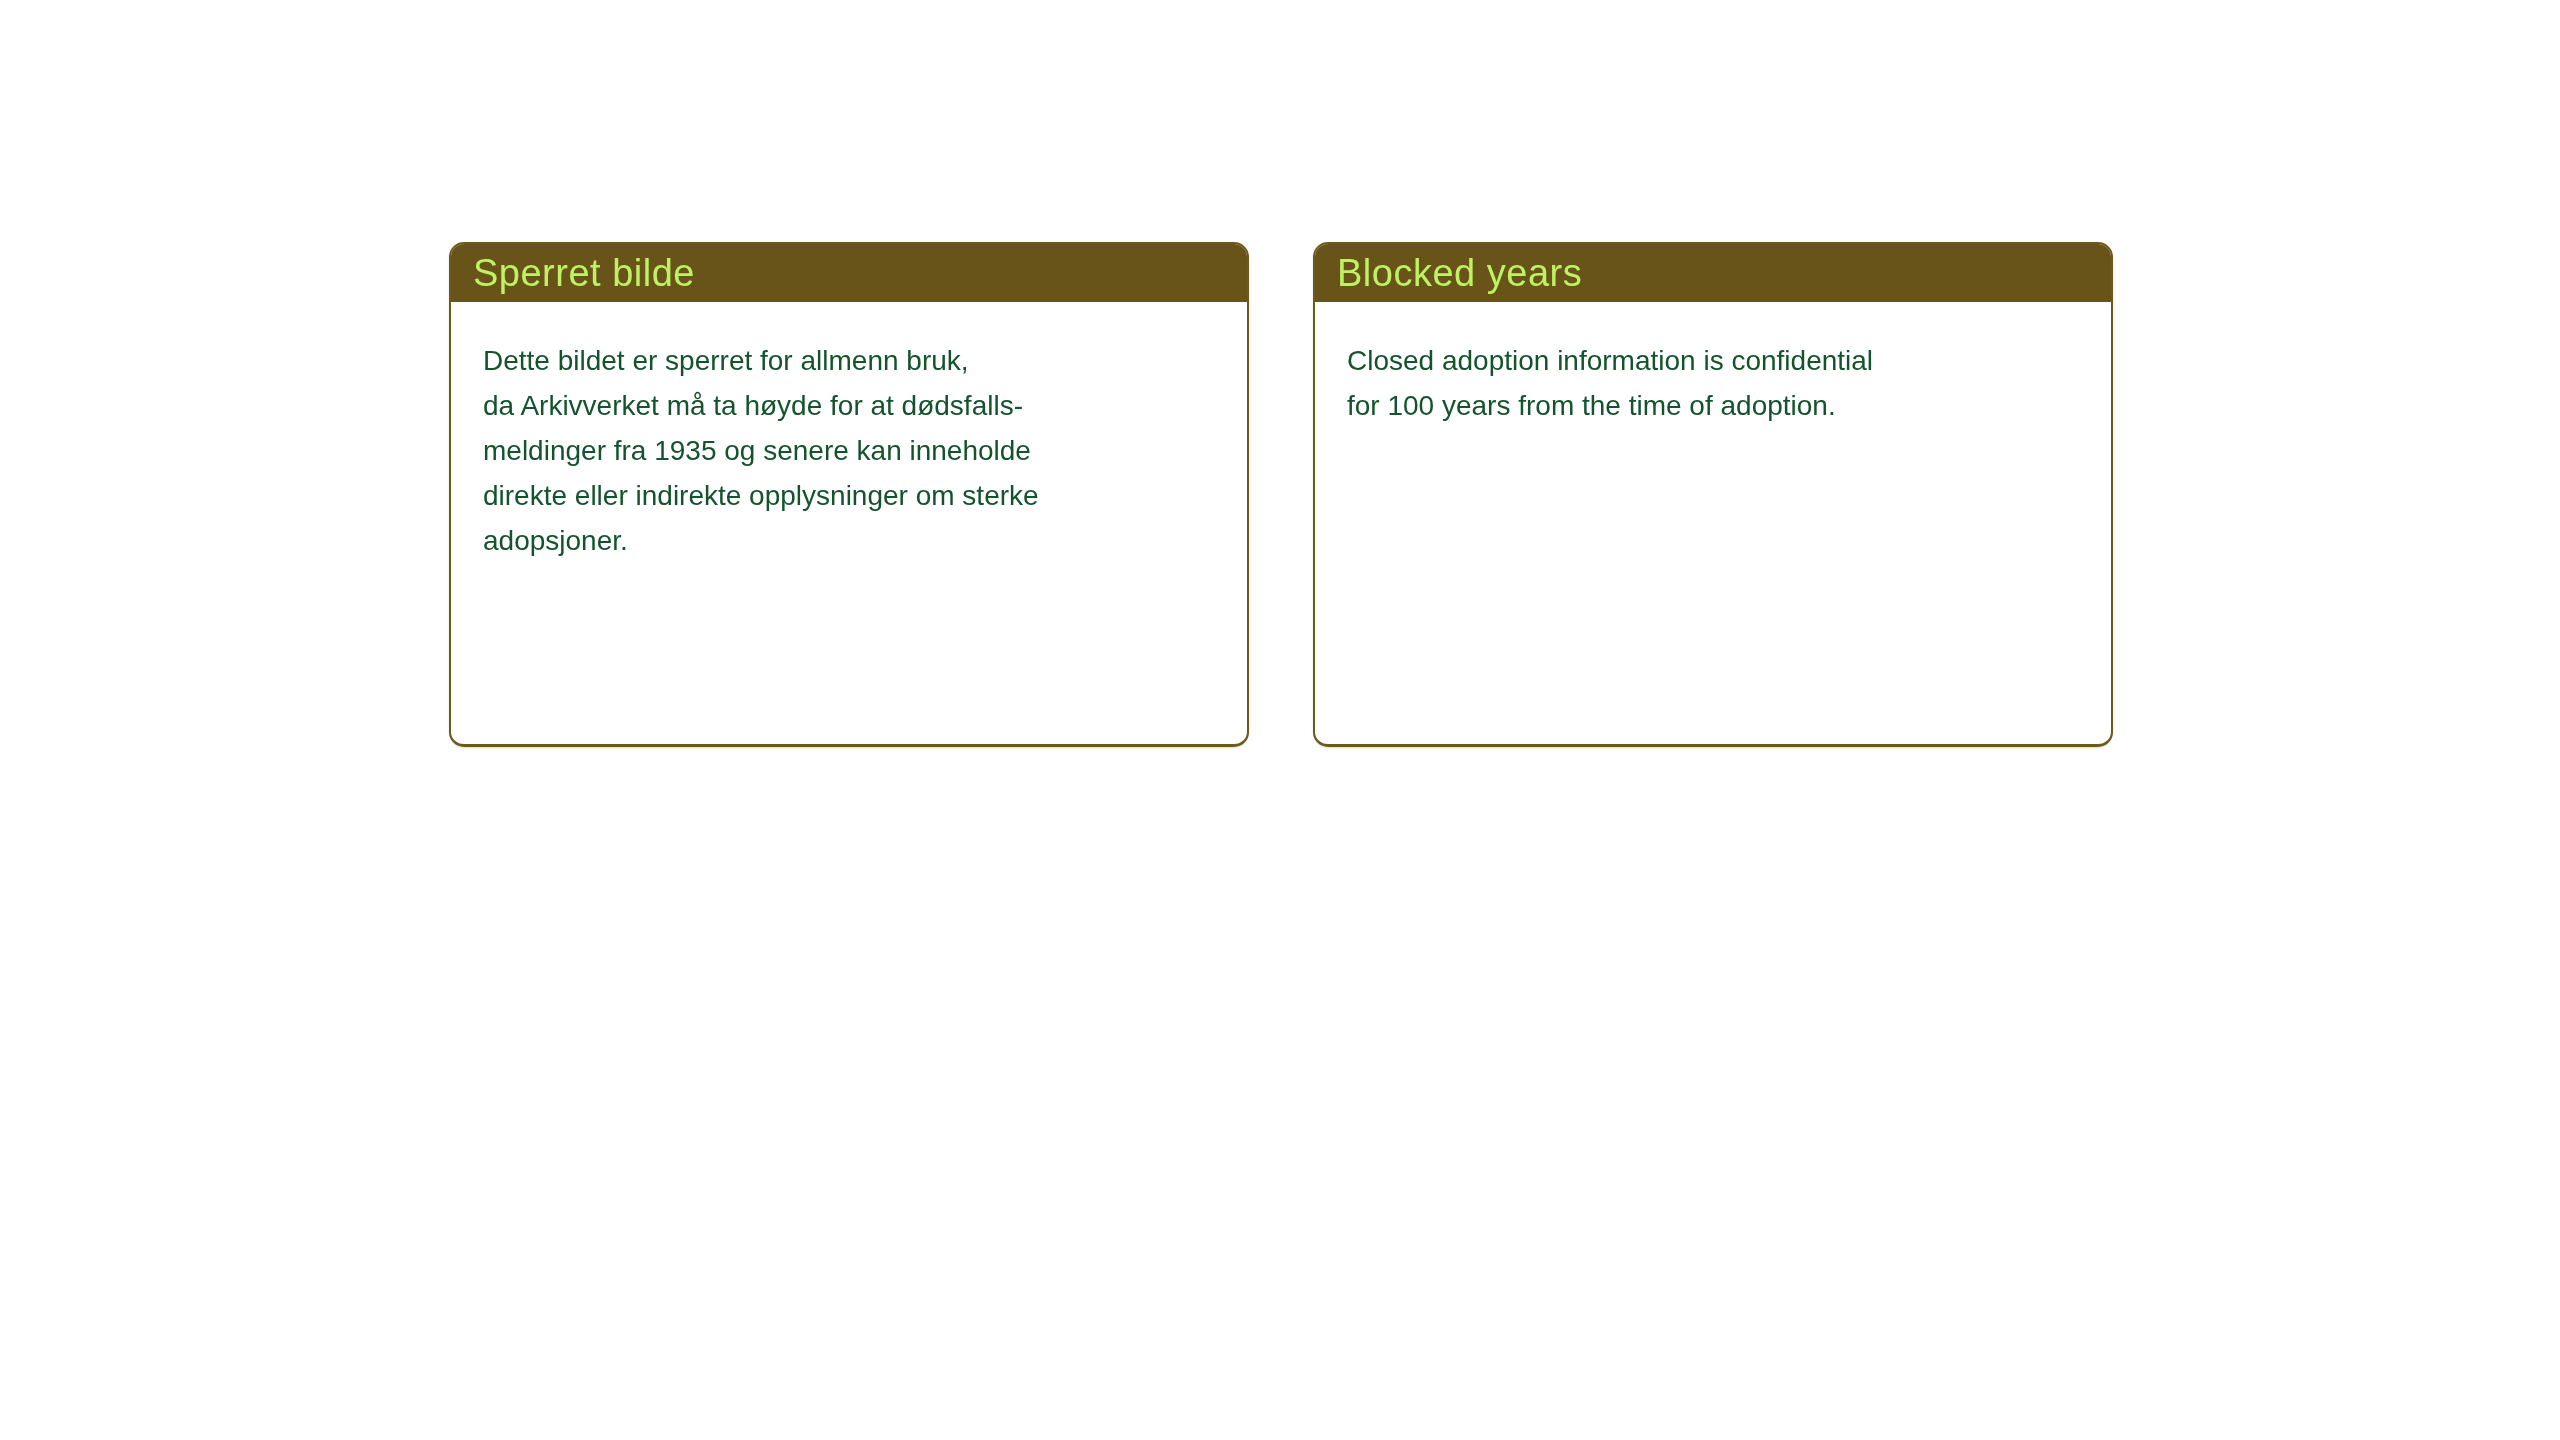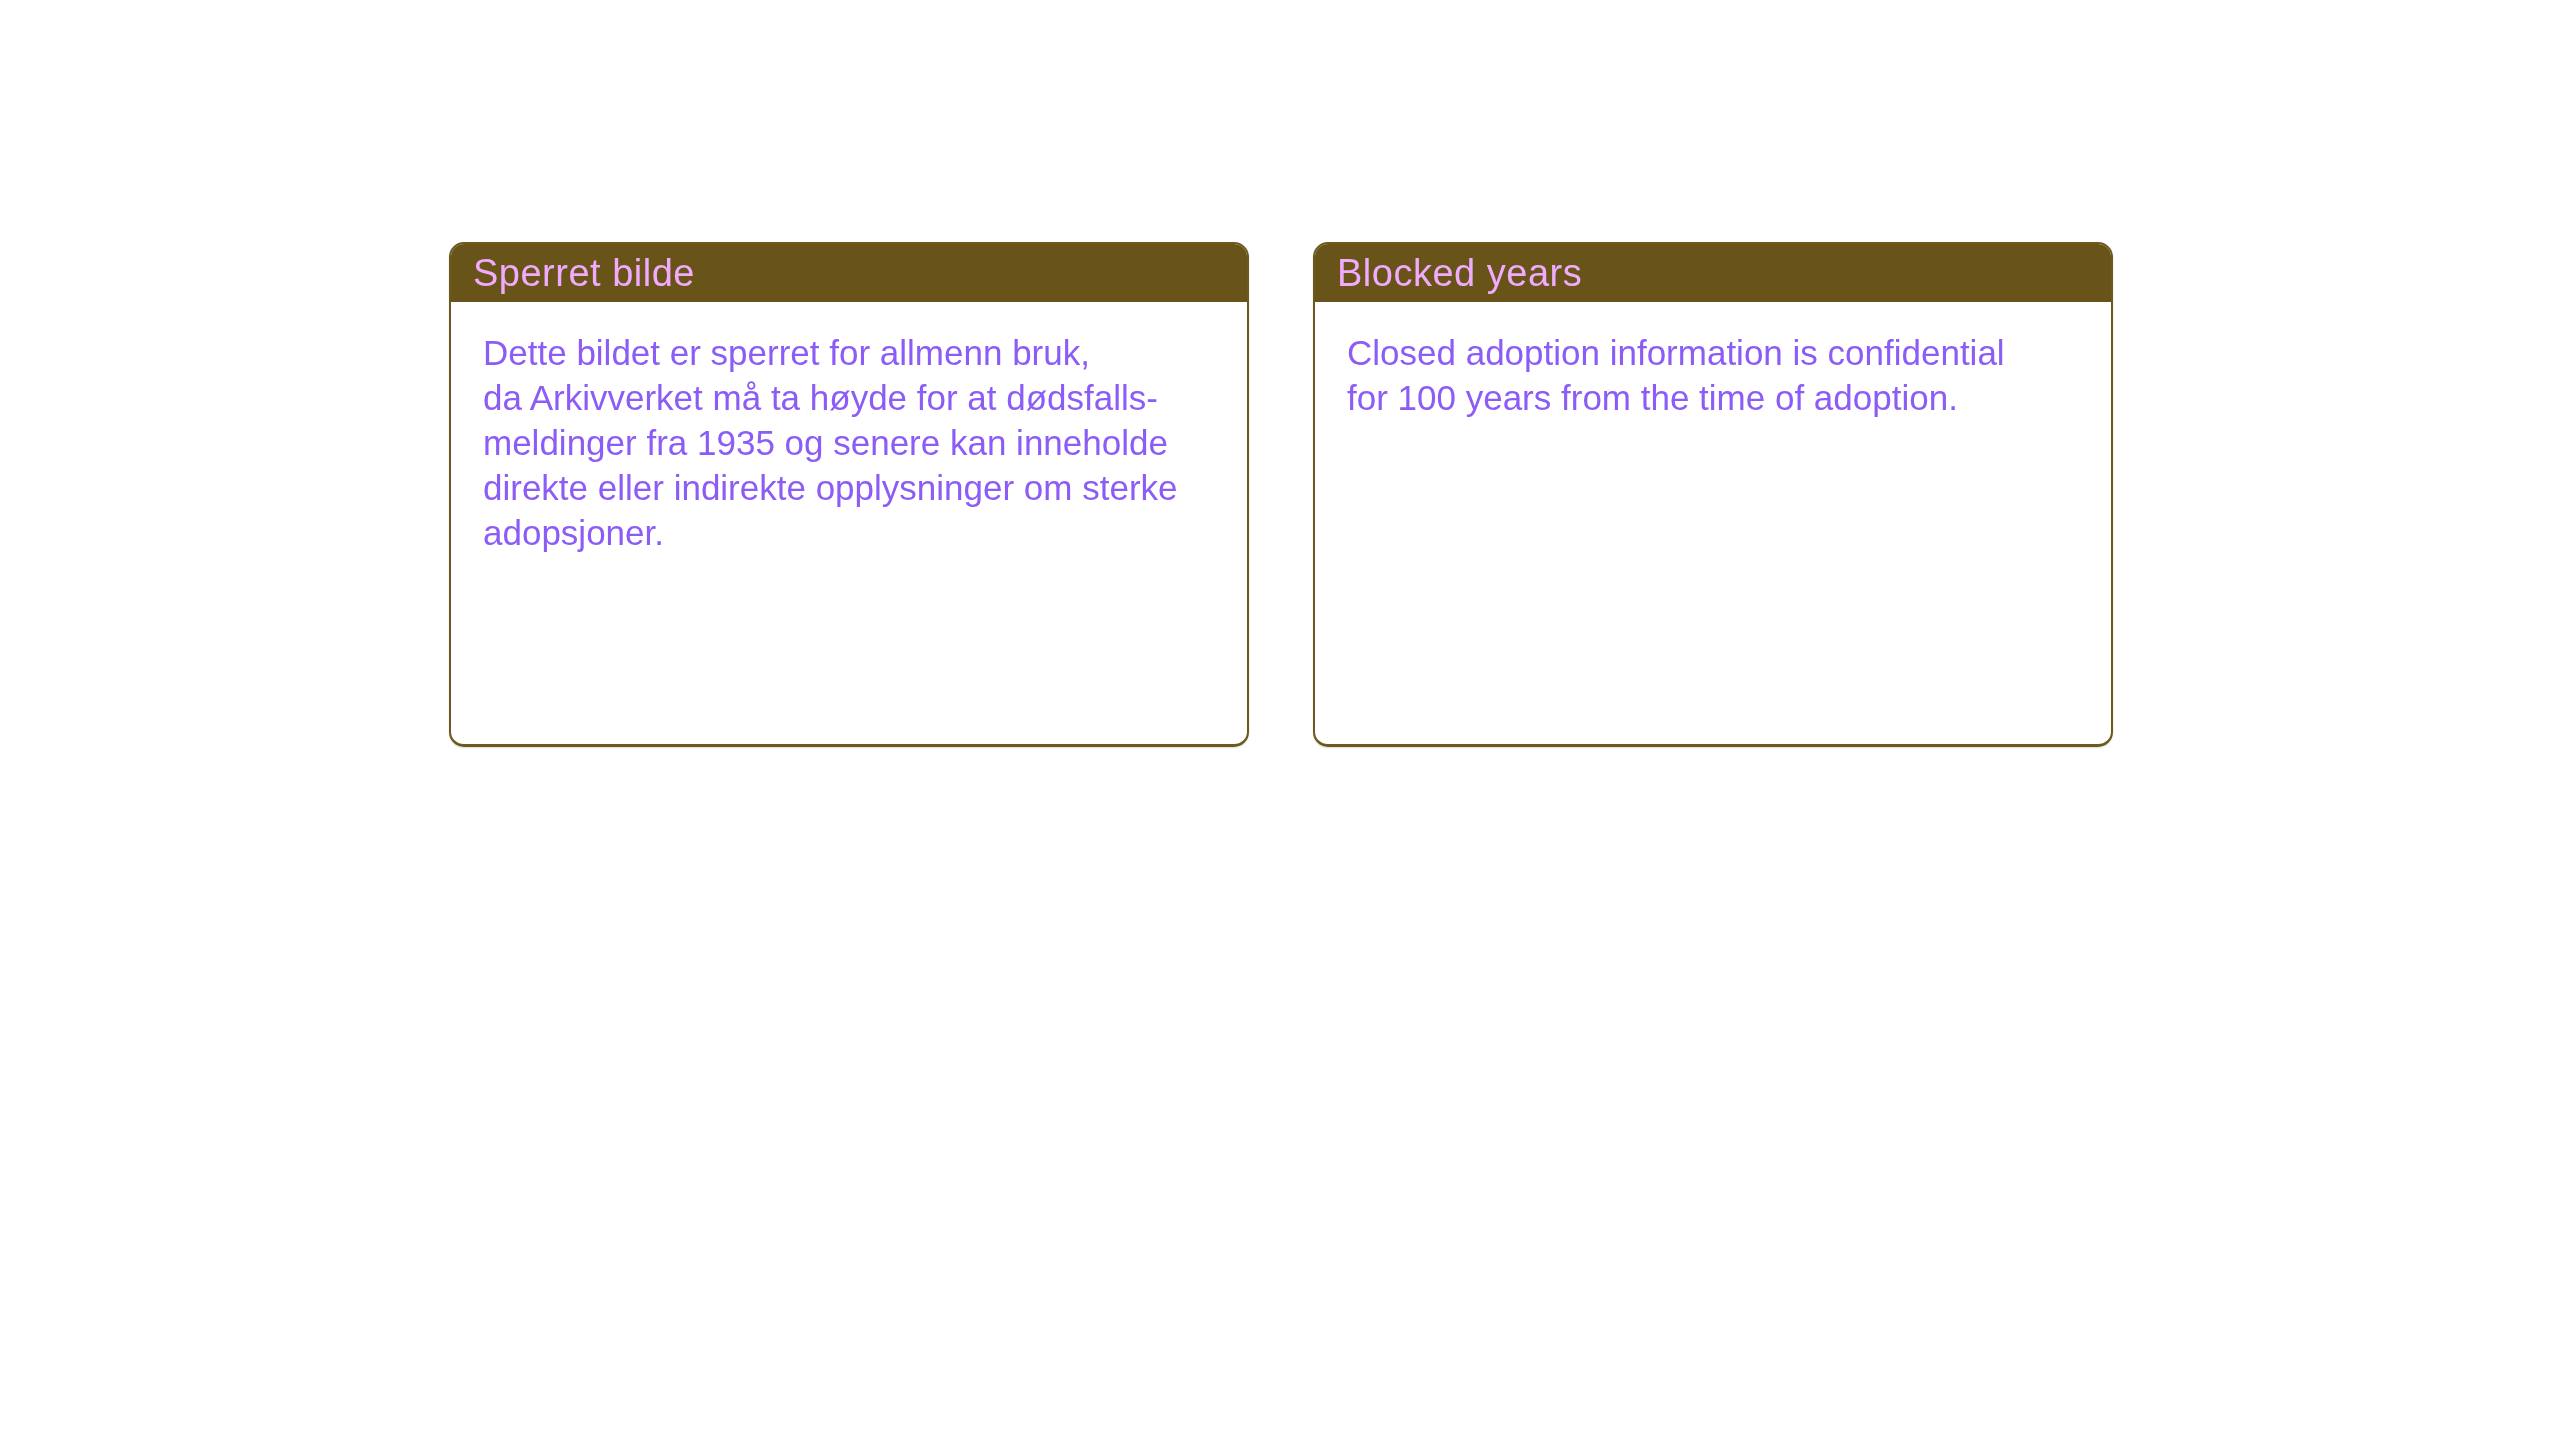--- a/index.html
+++ b/index.html
@@ -34,30 +34,30 @@
   .notice-card.en { left: 1313px; }
   .card-header {
     height: 58px;
     background: #685418;
     display: flex;
     align-items: center;
     padding-left: 22px;
     box-sizing: border-box;
   }
   .card-title {
-    color: #f0abfc;
+    color: #bef264;
     font-size: 38px;
     line-height: 1;
     letter-spacing: 0.5px;
     white-space: nowrap;
   }
   .card-body {
-    padding: 28px 36px 0 32px;
-    color: #8b5cf6;
-    font-size: 35px;
+    padding: 36px 36px 0 32px;
+    color: #14532d;
+    font-size: 28px;
     line-height: 45px;
   }
   .notice-paragraph {
     white-space: pre-line;
     margin: 0;
   }
   .notice-paragraph + .notice-paragraph {
     margin-top: 20px;
   }
 </style>

